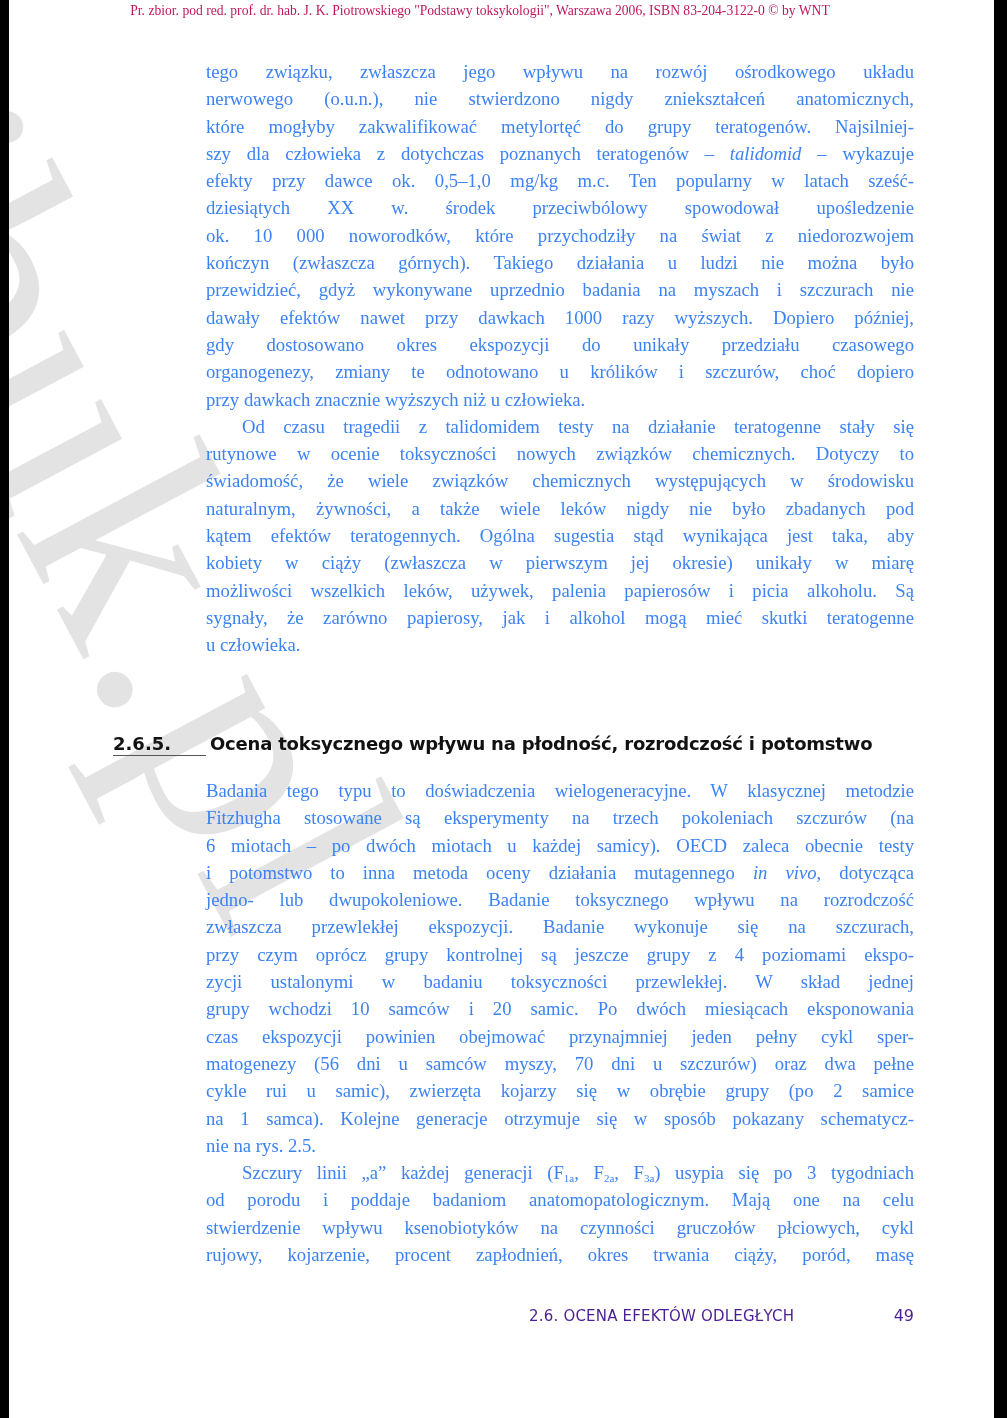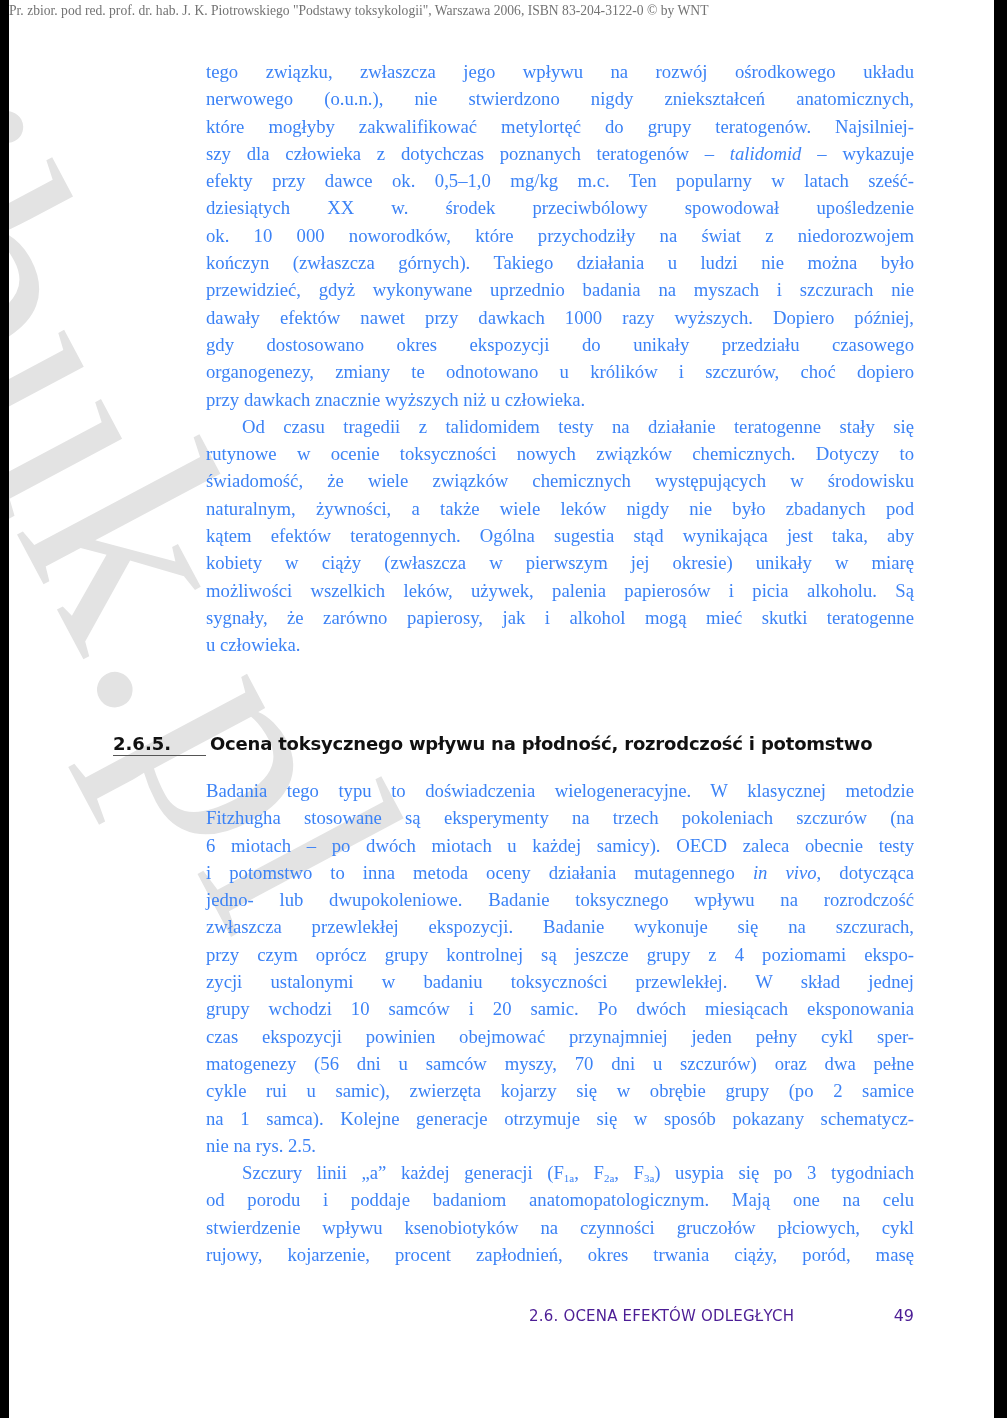--- a/index.html
+++ b/index.html
@@ -15,22 +15,22 @@
     .watermark {
       position: absolute; left: -180px; top: 420px;
       transform: rotate(62deg); transform-origin: left top;
       font-family: "Liberation Serif", serif;
       font-size: 300px; color: #e3e3e3; white-space: nowrap;
       letter-spacing: 4px; z-index: 0; line-height: 1;
       pointer-events: none;
     }
     .watermark { left: 40px; top: 60px; }
     .header {
-      position: absolute; top: 3px; left: 0; width: 942px; 
-      font-size: 13.6px; color: #737373; z-index: 1;
+      position: absolute; top: 3px; left: 0; width: 942px; text-align: center;
+      font-size: 13.6px; color: #be185d; z-index: 1;
     }
     .body-text {
       position: absolute; left: 197px; width: 708px; top: 58px;
       font-size: 18.7px; line-height: 27.3px; color: #3b82f6; z-index: 1;
       text-align: justify;
     }
     .body-text p { margin: 0; }
     .body-text .line { display: block; text-align: justify; text-align-last: justify; }
     .body-text .line.last { text-align-last: left; }
     .section-heading {

